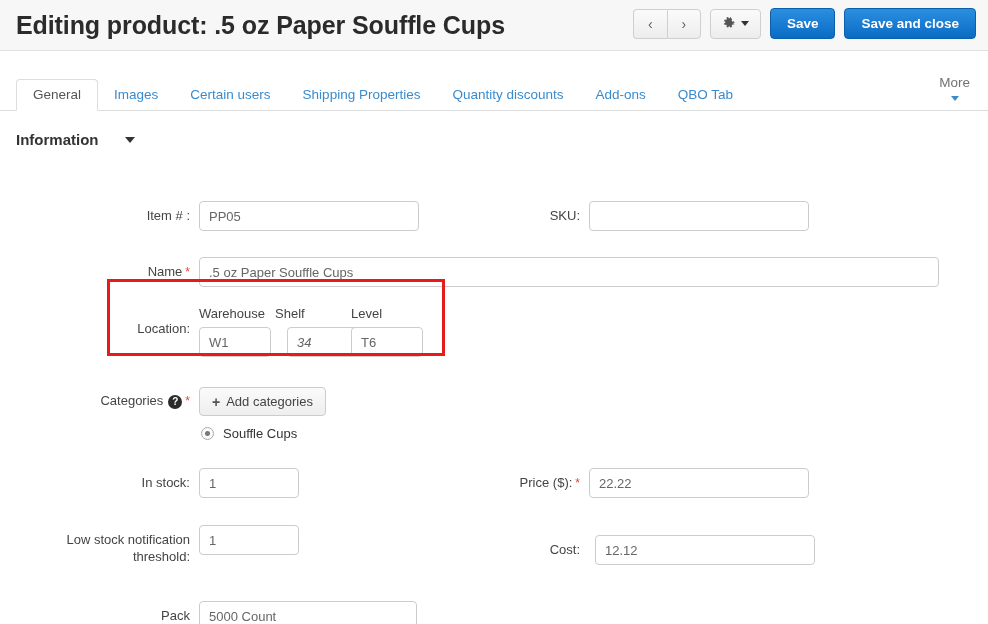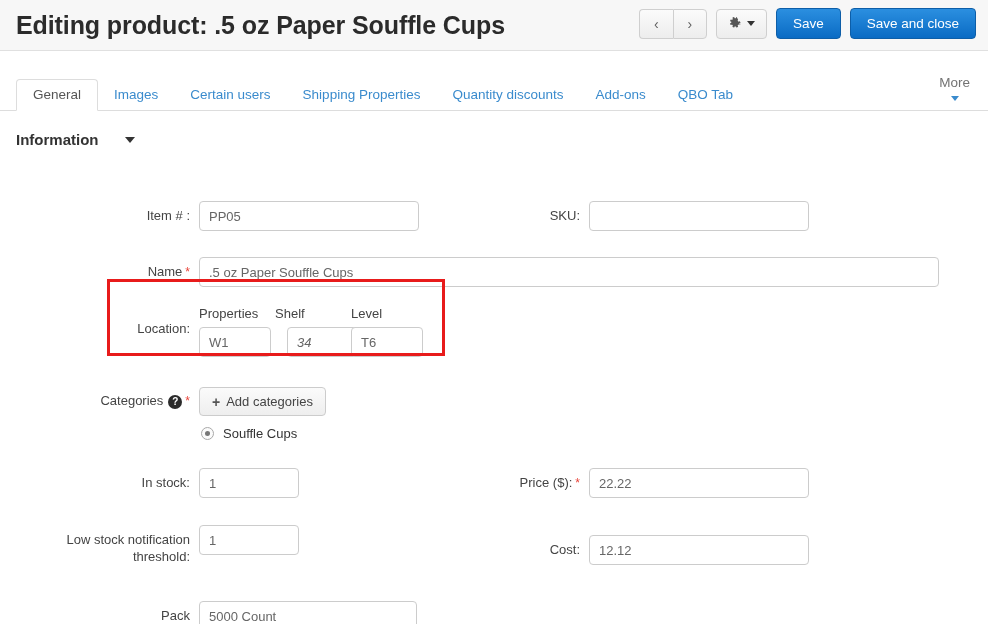--- a/index.html
+++ b/index.html
@@ -96,21 +96,21 @@
     border-top: 5px solid #333;
   }
   .btn-primary {
     height: 31px;
     padding: 0 16px;
     border: 1px solid #0d5ea8;
     border-radius: 4px;
     background: linear-gradient(#2b8fe0, #0a6bc4);
     color: #ffffff;
     font-size: 13.5px;
-    font-weight: normal;
+    font-weight: bold;
     display: flex;
     align-items: center;
     justify-content: center;
     cursor: pointer;
     box-sizing: border-box;
     white-space: nowrap;
   }
 
   
   .tabbar {
@@ -365,21 +365,21 @@
     <div class="row" style="left:0; top:99px;">
       <div class="lbl" style="width:190px;">
         <span>Name</span><span class="req">*</span>
       </div>
       <input class="inp" style="width: 740px; margin-left: 9px;" value=".5 oz Paper Souffle Cups">
     </div>
 
     <div class="row" style="left:0; top:148px;">
       <div class="lbl" style="width:190px; padding-top:14px;">Location:</div>
       <div style="position:relative; margin-left:9px;">
-        <div class="loc-col-lbl" style="left:0; top:0;">Properties</div>
+        <div class="loc-col-lbl" style="left:0; top:0;">Warehouse</div>
         <div class="loc-col-lbl" style="left:76px; top:0;">Shelf</div>
         <div class="loc-col-lbl" style="left:152px; top:0;">Level</div>
         <input class="inp" style="position: absolute; left: 0px; top: 21px; width: 72px;" value="W1">
         <input class="inp" style="position: absolute; left: 88px; top: 21px; width: 83px; font-style: italic;" value="34">
         <input class="inp" style="position: absolute; left: 152px; top: 21px; width: 72px;" value="T6">
       </div>
     </div>
 
     <div class="row" style="left:0; top:229px;">
       <div class="lbl" style="width:190px; padding-top:5px;">
@@ -414,21 +414,21 @@
     <div class="row" style="left:0; top:367px;">
       <div class="lbl" style="width:190px;">
         <span>Low stock notification</span><br>
         <span>threshold:</span>
       </div>
       <input class="inp" style="width: 100px; margin-left: 9px;" value="1">
     </div>
 
     <div class="row" style="left:430px; top:377px;">
       <div class="lbl" style="width:150px;">Cost:</div>
-      <input class="inp" style="width: 220px; margin-left: 9px;" value="12.12">
+      <input class="inp" style="width: 220px; margin-left: 15px;" value="12.12">
     </div>
 
     <div class="row" style="left:0; top:443px;">
       <div class="lbl" style="width:190px;">Pack</div>
       <input class="inp" style="width: 218px; margin-left: 9px;" value="5000 Count">
     </div>
 
   </div>
 
   <div class="loc-box"></div>

